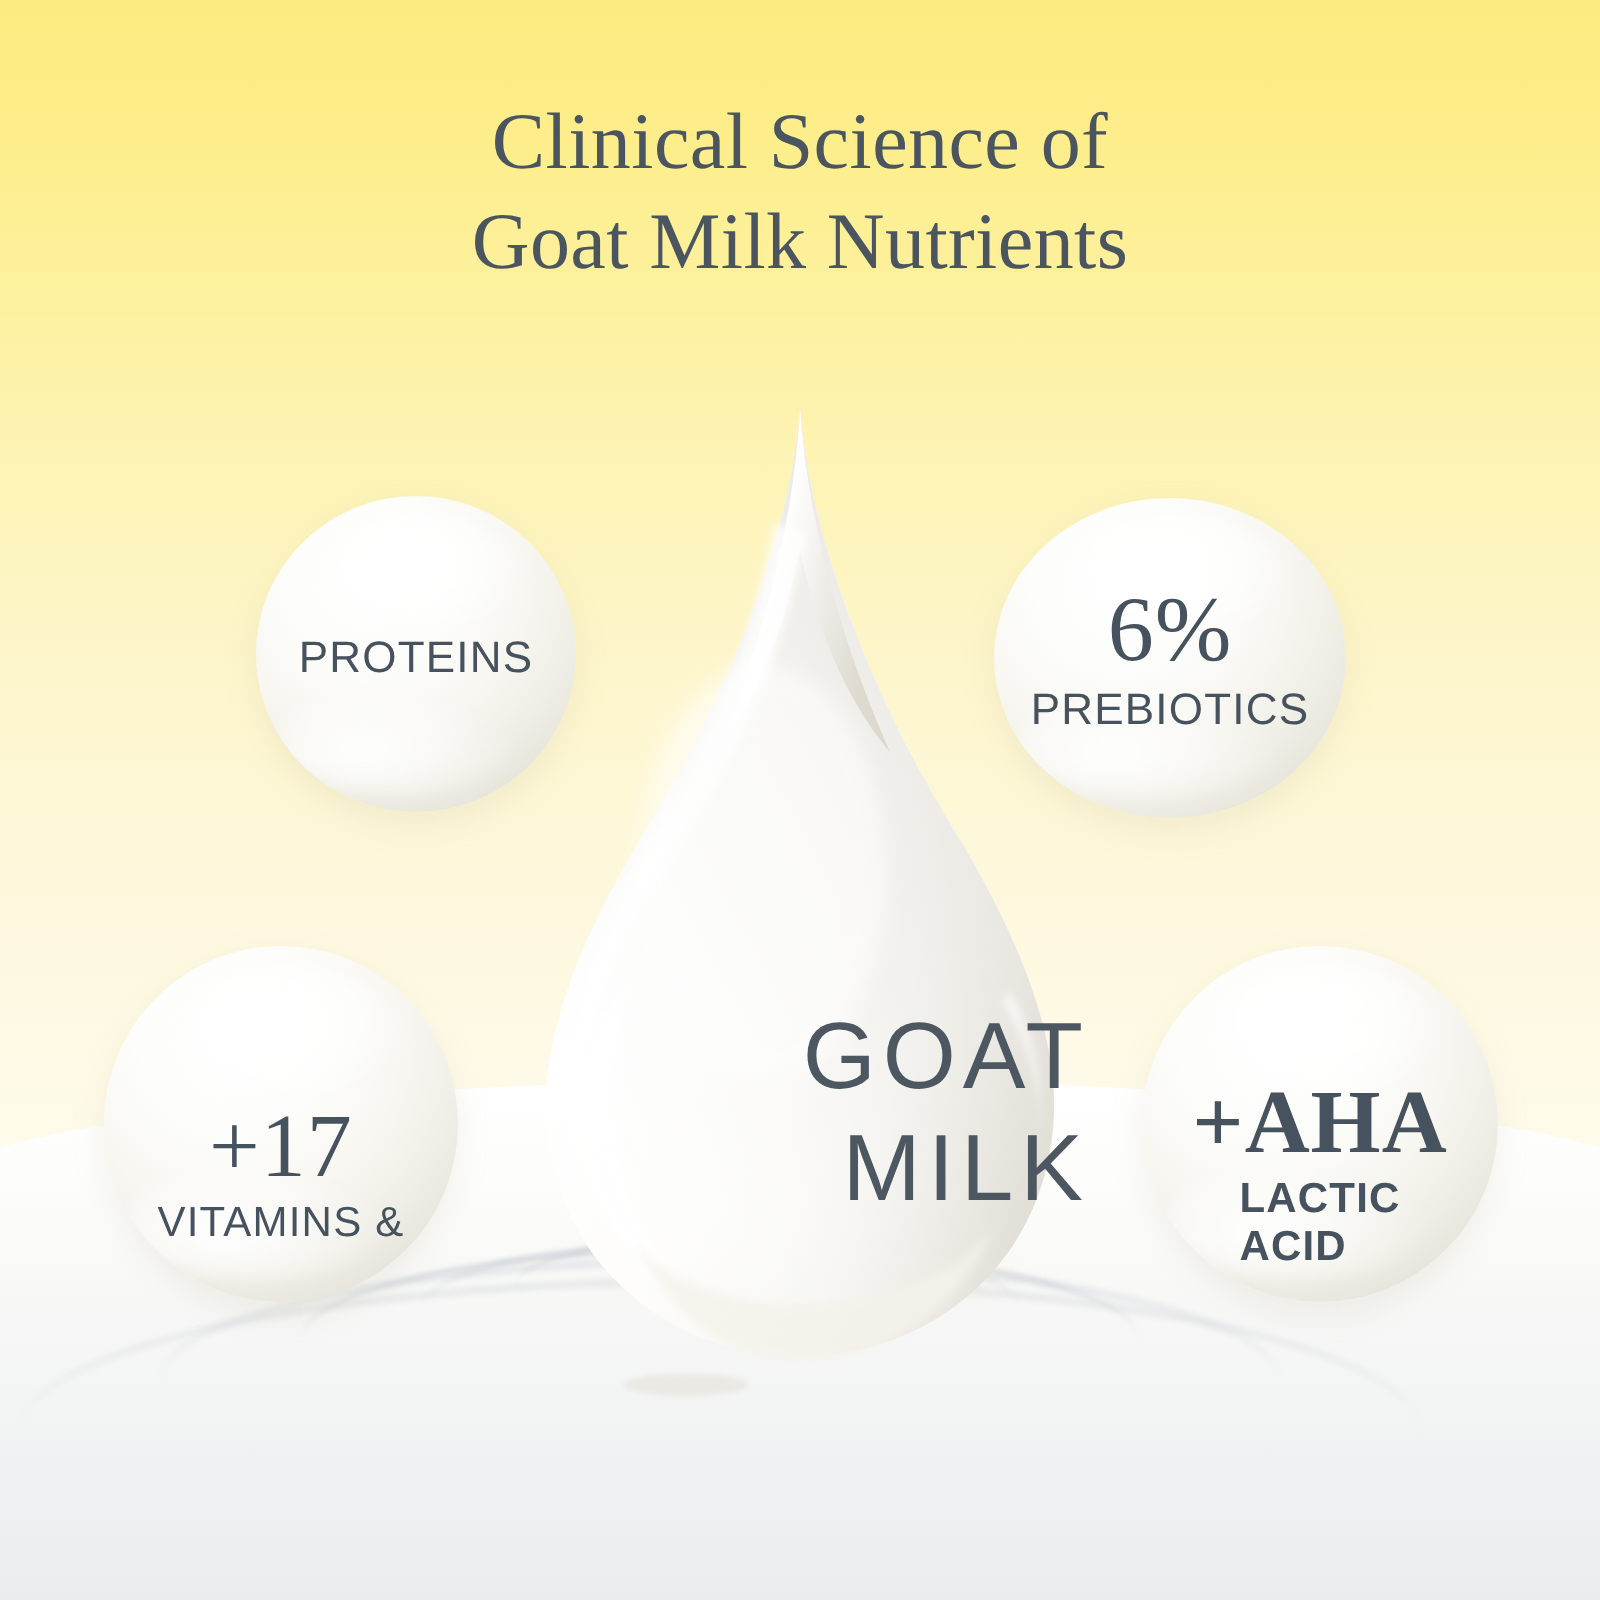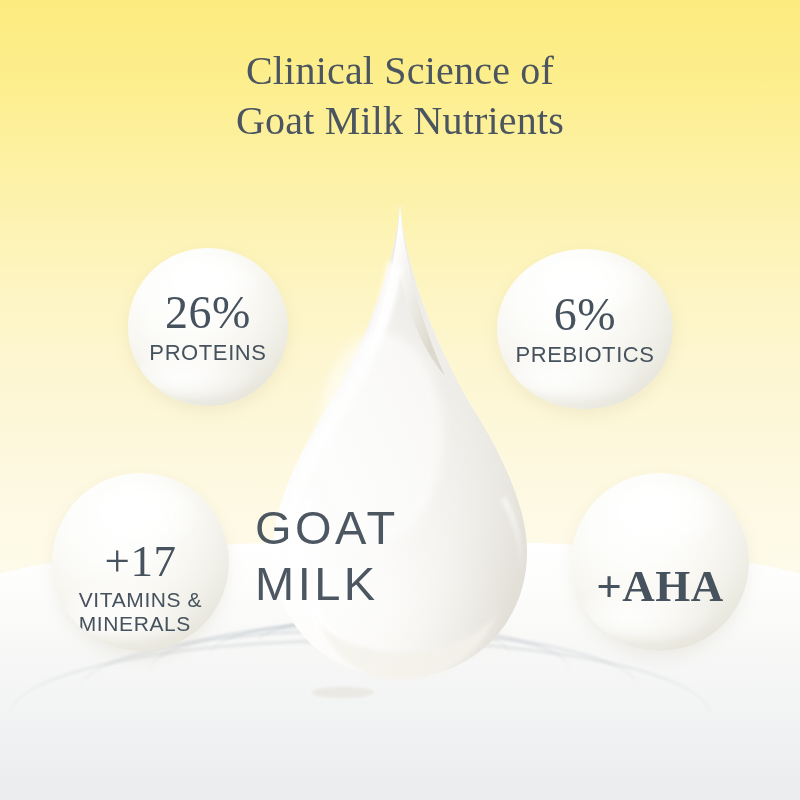--- a/index.html
+++ b/index.html
@@ -137,21 +137,21 @@
     width: 290px;
     height: 500px;
   }
   .droplet-svg { display: block; width: 290px; height: 500px; }
 
   .droplet-label {
     position: absolute;
     left: 0;
     top: 300px;
     width: 290px;
-    text-align: left;
+    text-align: right;
     color: #4c5761;
     font-family: "Liberation Sans", sans-serif;
     font-size: 47px;
     font-weight: 400;
     line-height: 56px;
     letter-spacing: 3.5px;
   }
   .droplet-label .dl-line { display: block; }
 
   
@@ -342,45 +342,47 @@
     </svg>
 
     <div class="droplet-label">
       <span class="dl-line">GOAT</span>
       <span class="dl-line">MILK</span>
     </div>
   </div>
 
   <div class="bubble" id="bubble-proteins">
     <div class="bubble-inner">
-      <div class="bubble-value">26%</div>
       <div class="bubble-label">
         <span class="bl-line">PROTEINS</span>
       </div>
     </div>
   </div>
 
   <div class="bubble" id="bubble-prebiotics">
     <div class="bubble-inner">
       <div class="bubble-value">6%</div>
       <div class="bubble-label">
         <span class="bl-line">PREBIOTICS</span>
       </div>
     </div>
   </div>
 
   <div class="bubble" id="bubble-vitamins">
     <div class="bubble-inner">
       <div class="bubble-value">+17</div>
       <div class="bubble-label">
         <span class="bl-line">VITAMINS &amp;</span>
-        <span class="bl-line">MINERALS</span>
       </div>
     </div>
   </div>
 
   <div class="bubble" id="bubble-aha">
     <div class="bubble-inner">
       <div class="bubble-value">+AHA</div>
+      <div class="bubble-label">
+        <span class="bl-line">LACTIC</span>
+        <span class="bl-line">ACID</span>
+      </div>
     </div>
   </div>
 
 </div>
 
 </body></html>

